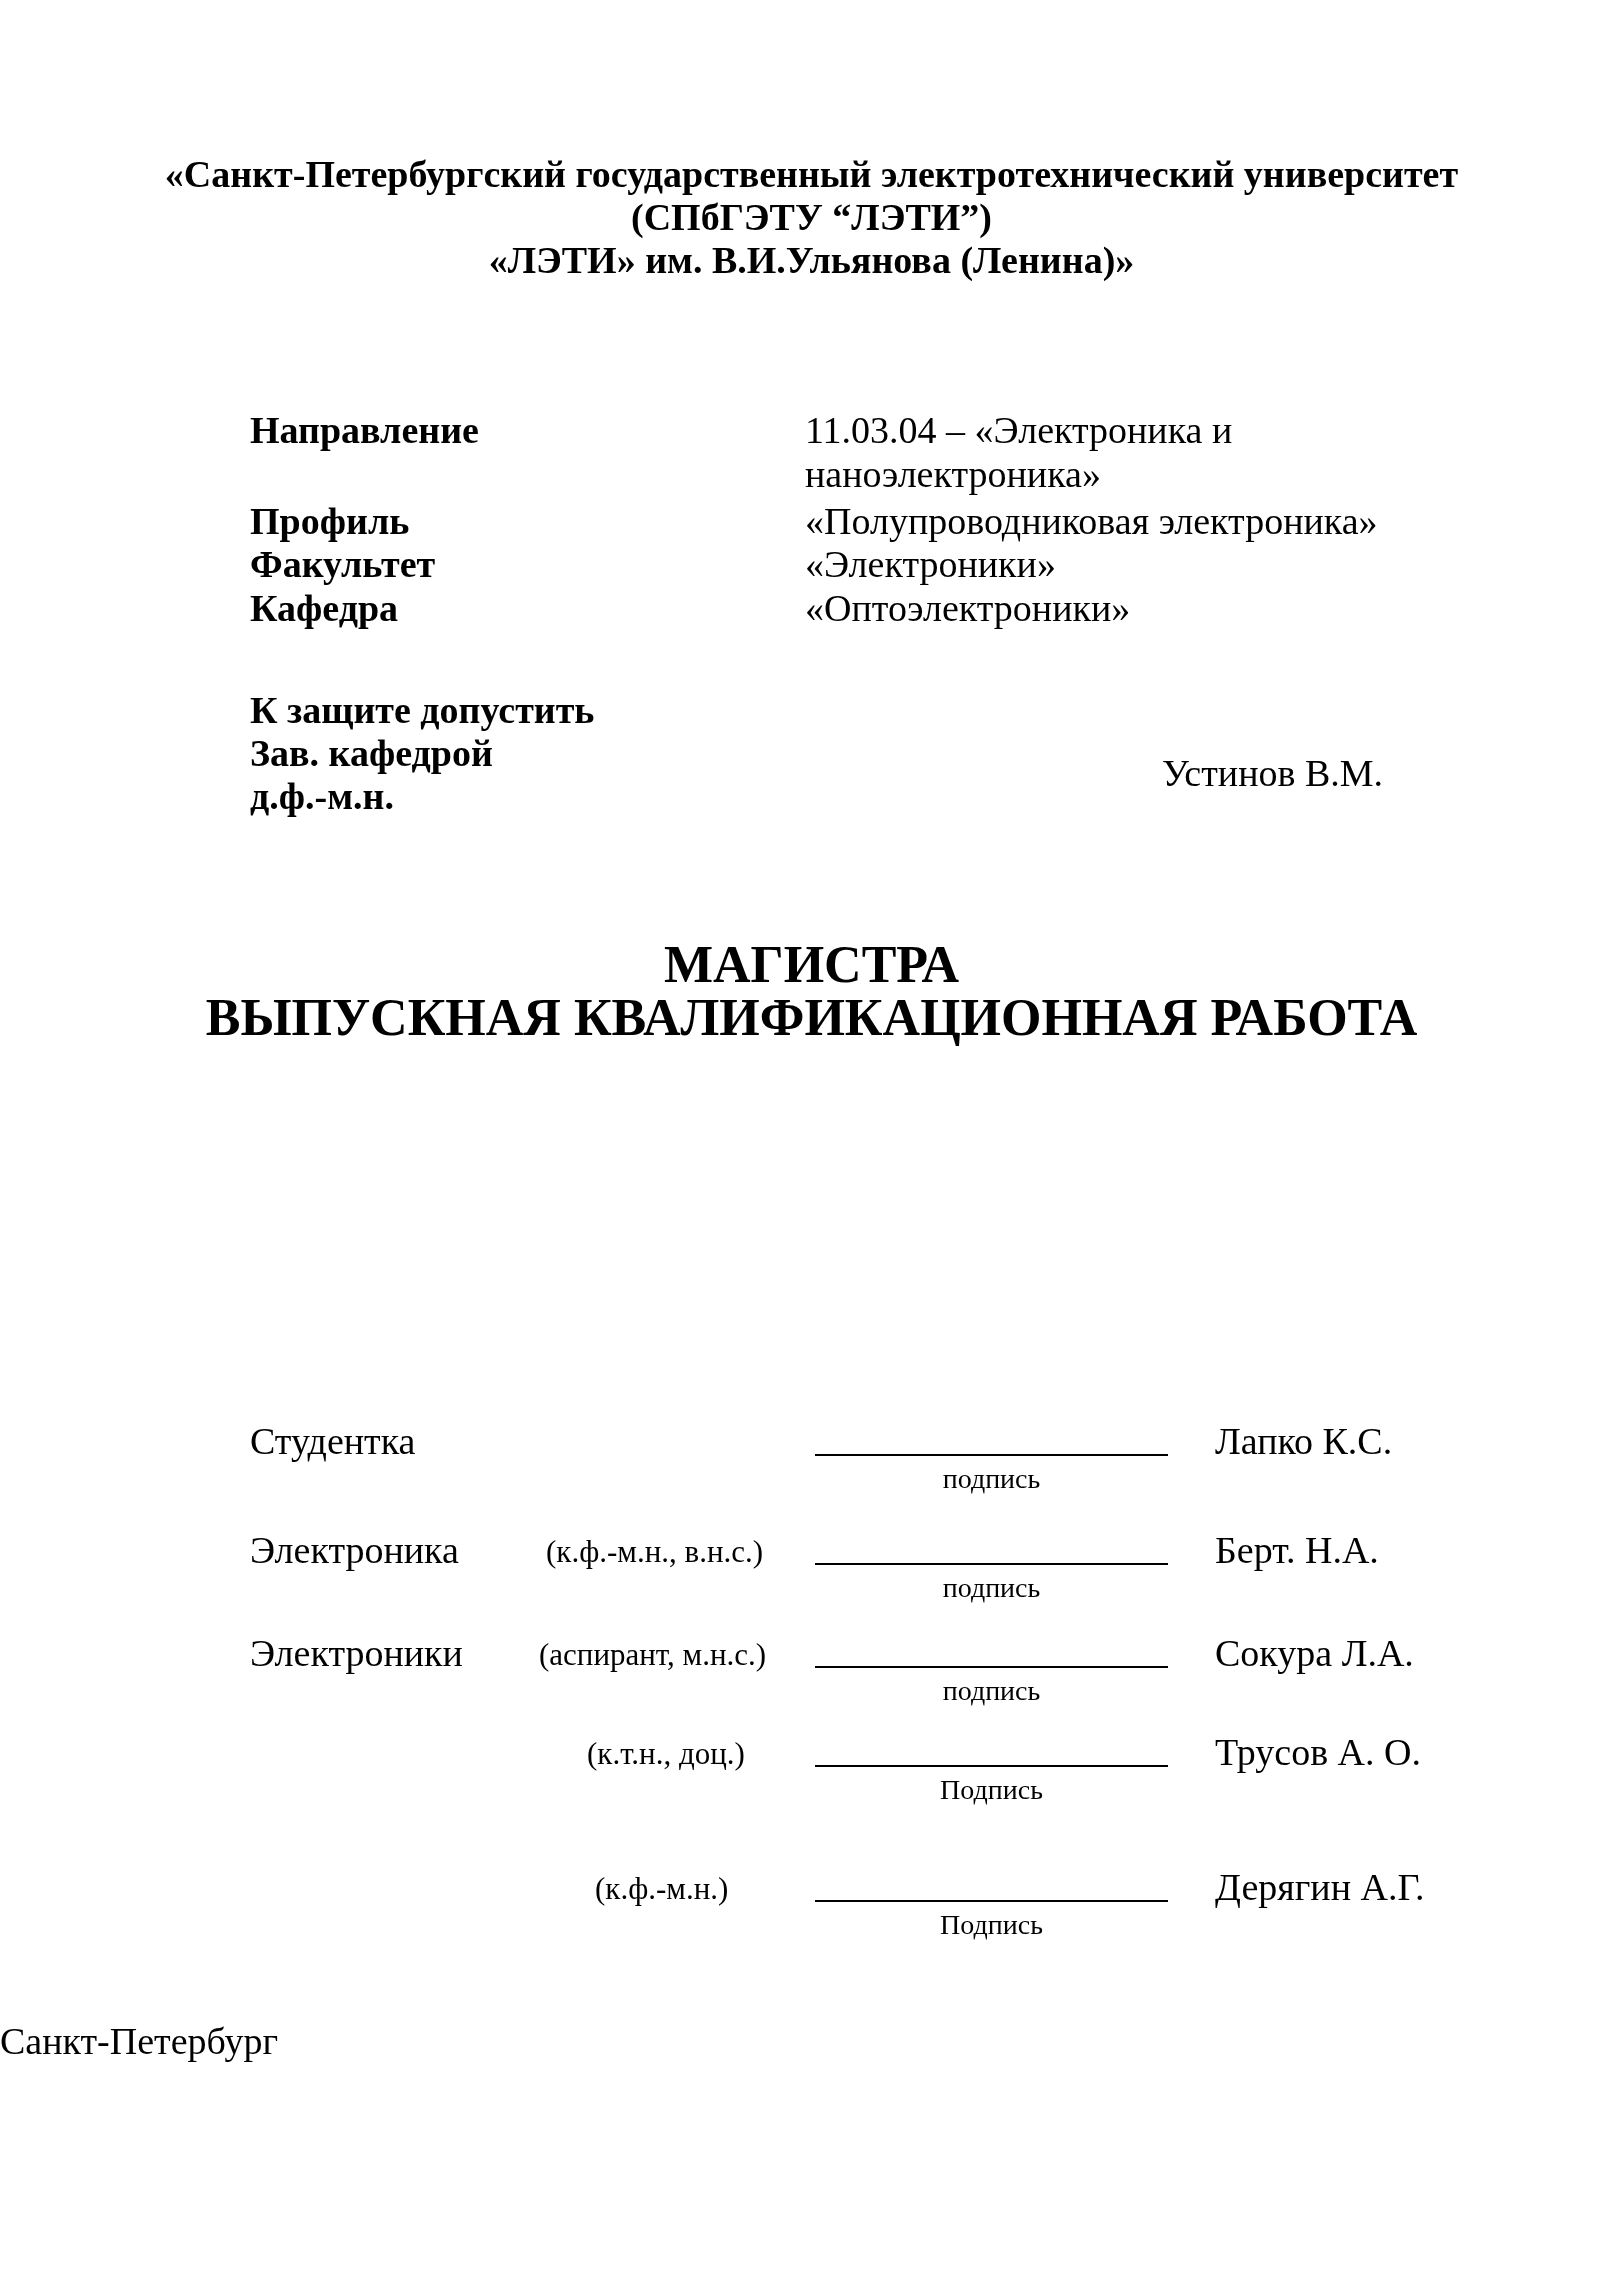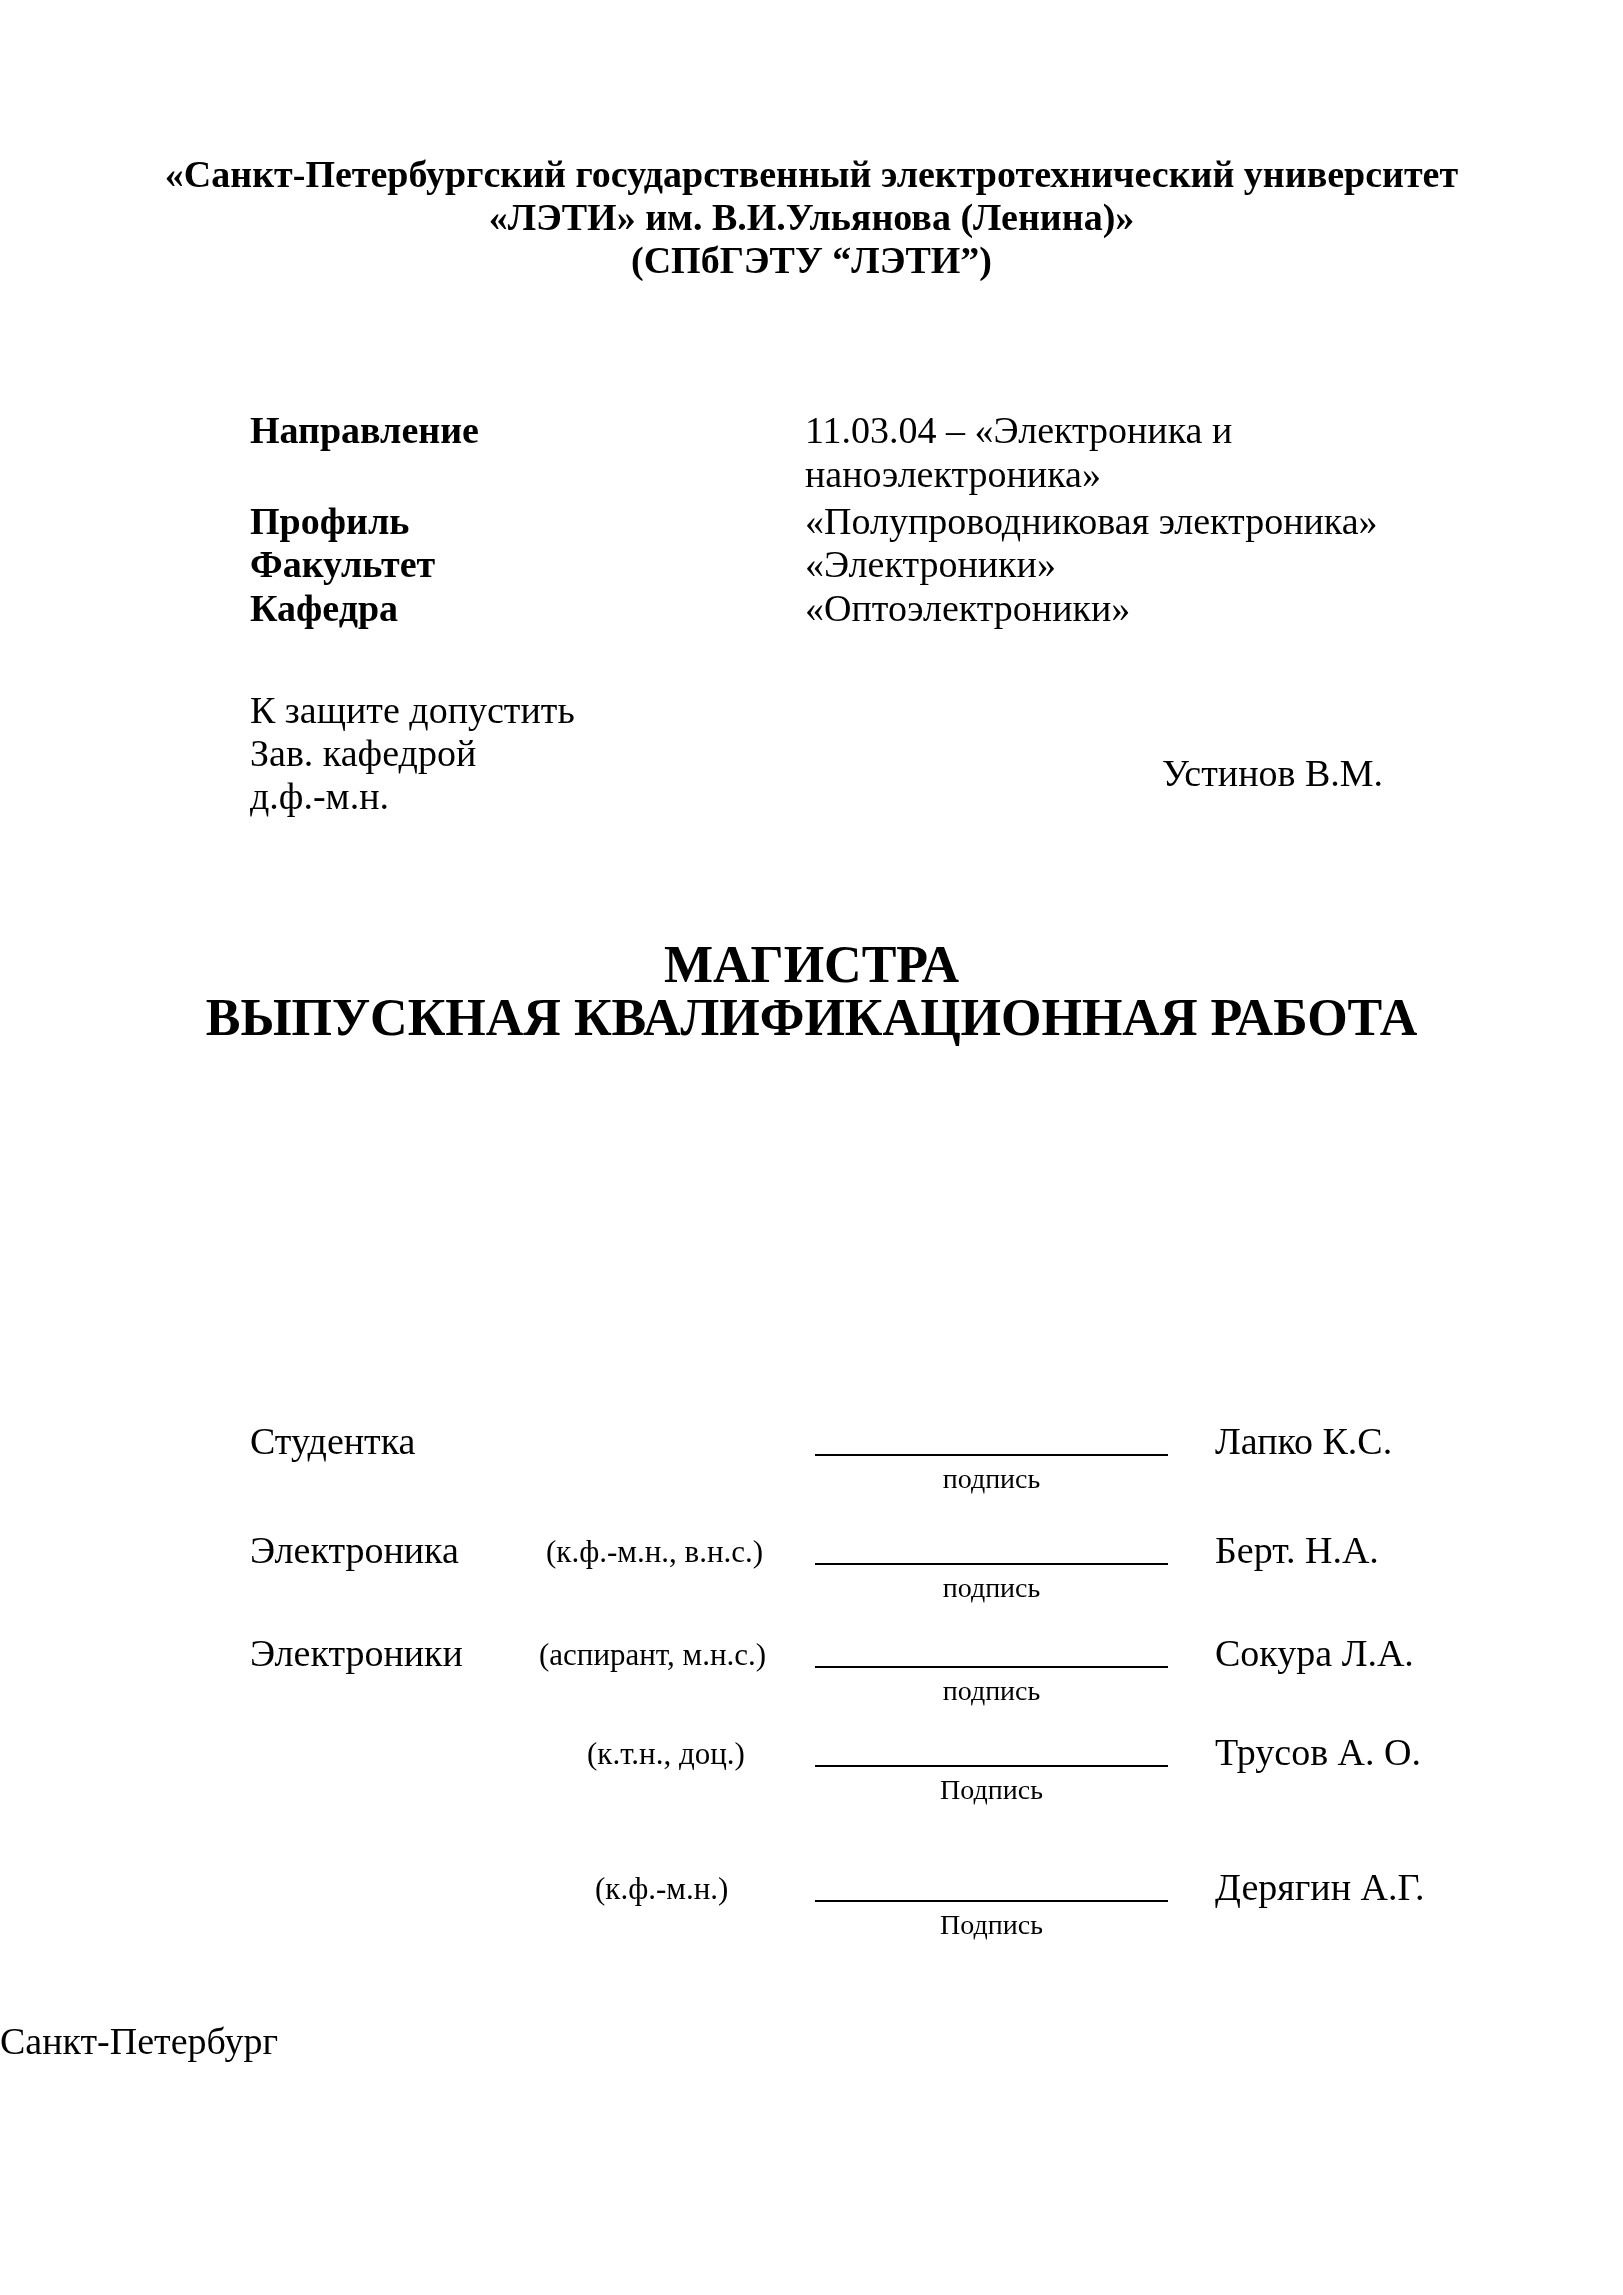--- a/index.html
+++ b/index.html
@@ -50,20 +50,21 @@
     font-size: 38px;
     line-height: 44px;
   }
 
   
   .admit-lines {
     top: 689px;
     left: 250px;
     font-size: 38px;
     line-height: 43px;
+    font-weight: bold;
   }
   .approver {
     top: 751px;
     left: 1162px;
     font-size: 38px;
     white-space: nowrap;
   }
 
   
   .main-title {
@@ -139,22 +140,22 @@
     line-height: 43px;
   }
 </style>
 </head>
 <body>
 
 <div class="page">
 
   <header class="abs uni-header">
     <div>«Санкт-Петербургский государственный электротехнический университет</div>
+    <div>(СПбГЭТУ “ЛЭТИ”)</div>
     <div>«ЛЭТИ» им. В.И.Ульянова (Ленина)»</div>
-    <div>(СПбГЭТУ “ЛЭТИ”)</div>
   </header>
 
   <section>
     <div class="abs info-row" style="top:408px">
       <span class="info-label">Направление</span>
       <span class="info-value">11.03.04 – «Электроника и наноэлектроника»</span>
     </div>
     <div class="abs info-row" style="top:499px">
       <span class="info-label">Профиль</span>
       <span class="info-value">«Полупроводниковая электроника»</span>

